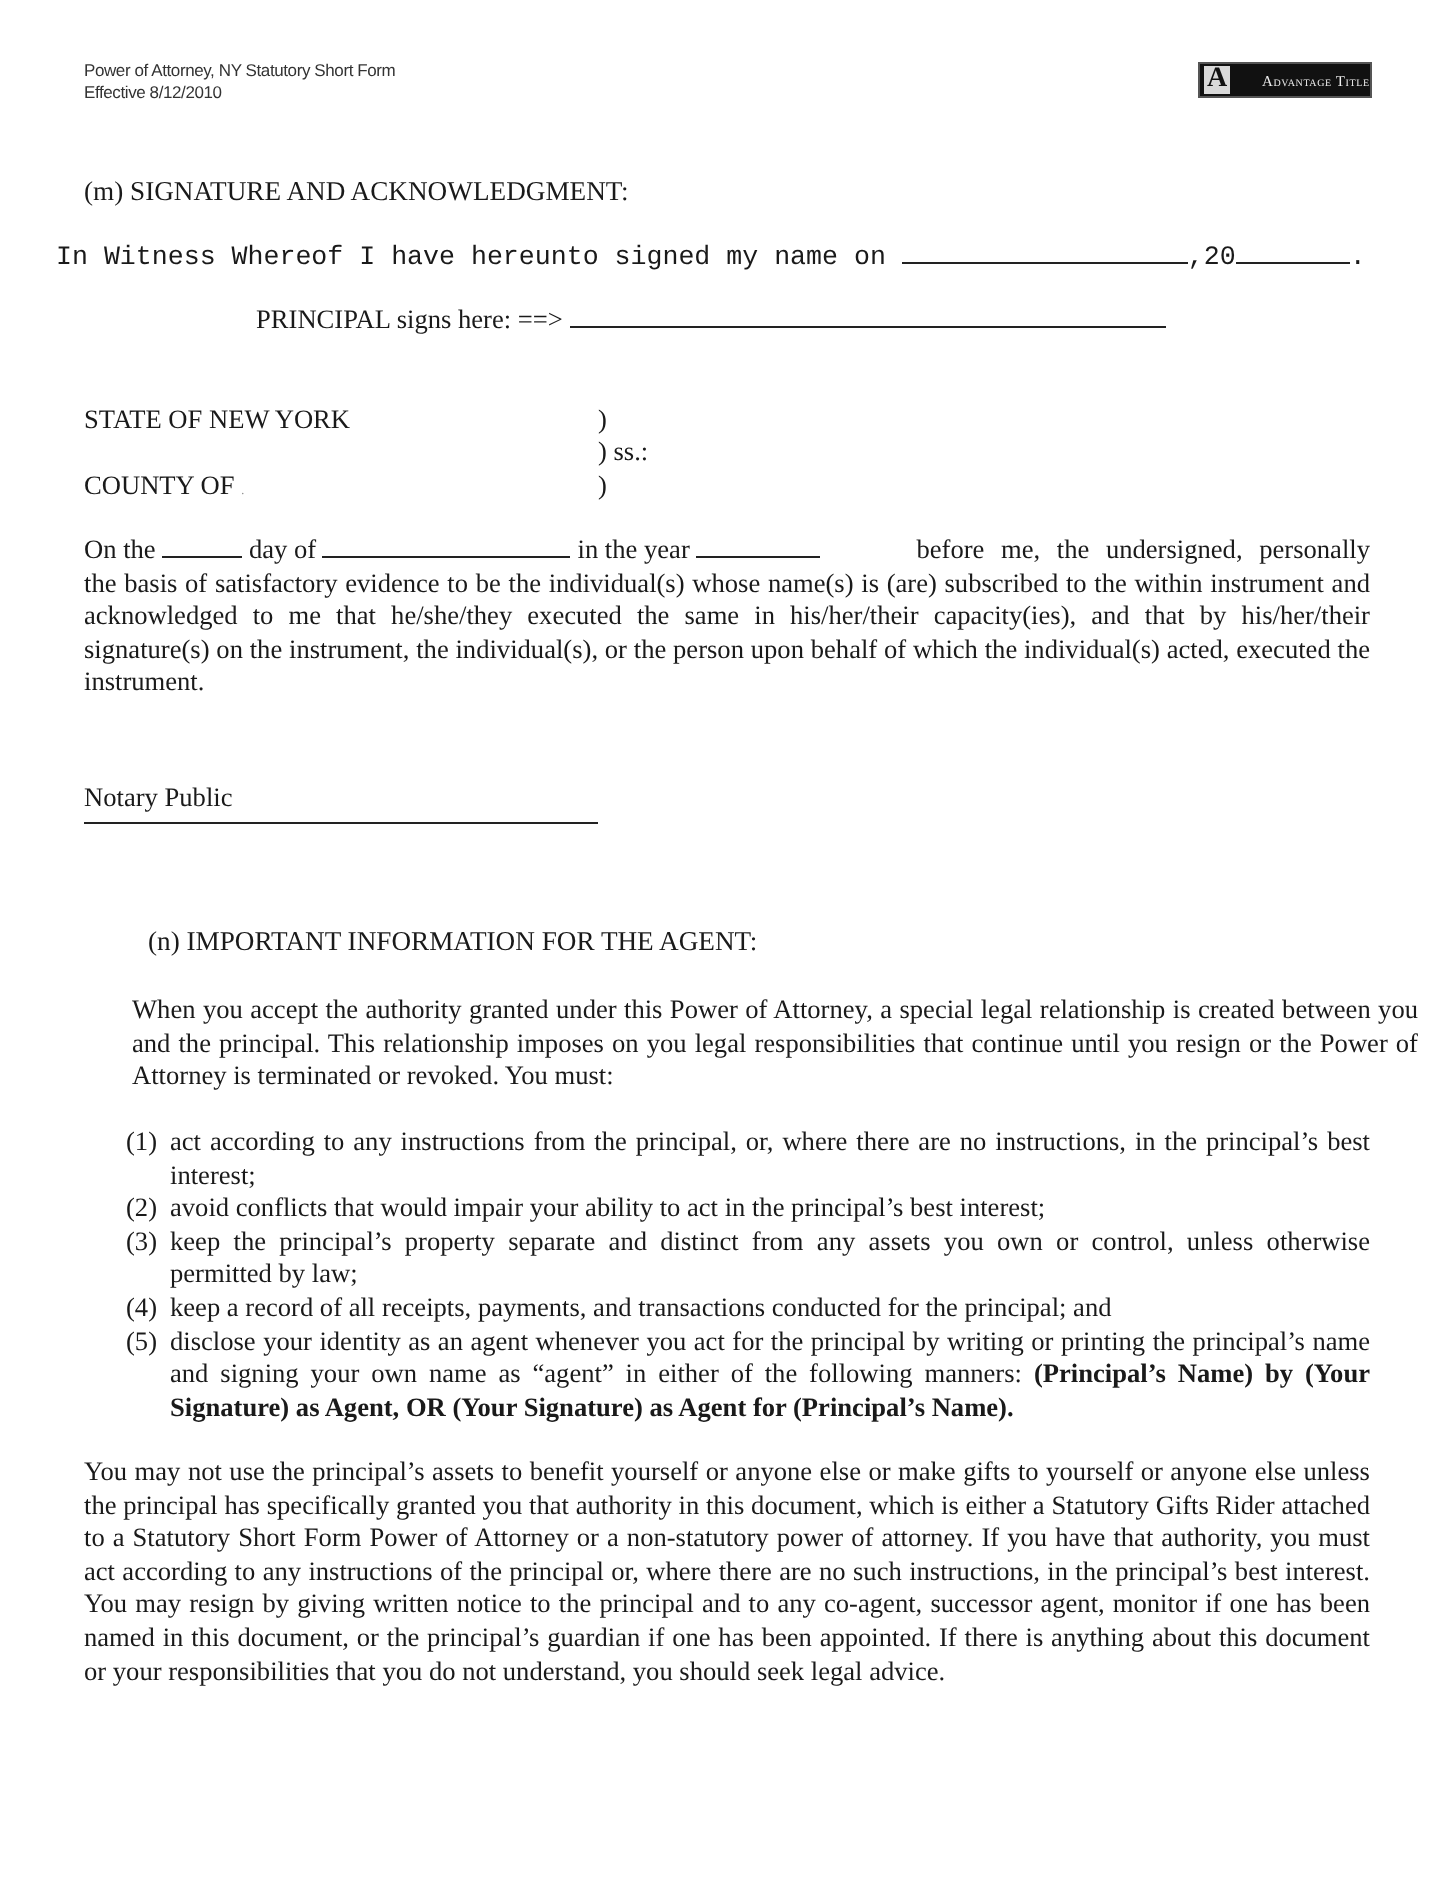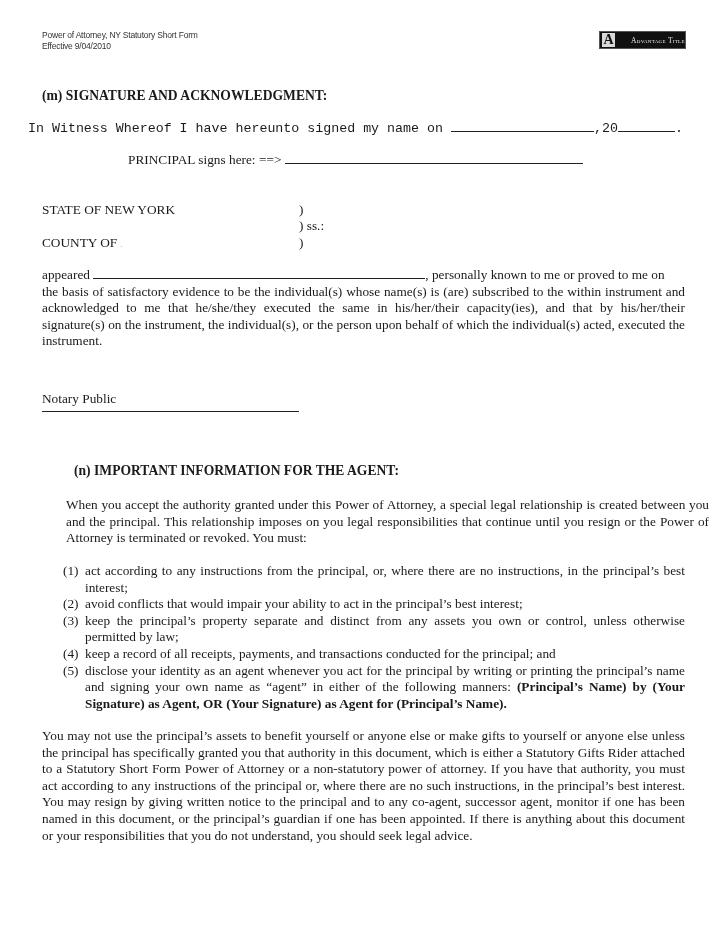--- a/index.html
+++ b/index.html
@@ -22,39 +22,39 @@
       display: flex; align-items: center; justify-content: center;
       font-family: "Liberation Serif", serif; font-size: 14px; font-weight: bold; color: #111;
       line-height: 14px;
     }
     .logo-text {
       margin-left: 16px; font-family: "Liberation Serif", serif; font-size: 7.5px;
       color: #eee; letter-spacing: 0.3px; white-space: nowrap; font-variant: small-caps;
     }
     .abs { position: absolute; white-space: nowrap; }
     .t { font-size: 13.3px; line-height: 16.6px; }
-    .h { font-size: 13.6px; font-weight: bold; }
+    .h { font-size: 13.6px; font-weight: normal; }
     .blank { display: inline-block; border-bottom: 1px solid #222; height: 11px; vertical-align: baseline; }
     .para {
       position: absolute; left: 42px; width: 643px; font-size: 13.3px; line-height: 16.6px;
       text-align: justify; white-space: normal;
     }
     .list { position: absolute; left: 63px; width: 622px; font-size: 13.3px; line-height: 16.6px; }
     .li { display: flex; text-align: justify; }
     .li-num { width: 22px; flex: none; }
     .li-text { flex: 1; }
     .sigline { position: absolute; left: 42px; top: 411px; width: 257px; border-top: 1px solid #222; }
     b { font-weight: bold; }
   </style>
 </head>
 <body>
 
 <div class="hdr-left">
   <div>Power of Attorney, NY Statutory Short Form</div>
-  <div>Effective 9/04/2010</div>
+  <div>Effective 8/12/2010</div>
 </div>
 <div class="logo">
   <div class="logo-mark">A</div>
   <div class="logo-text">Advantage Title</div>
 </div>
 
 <div class="abs h" style="left:42px; top:88px;">(m) SIGNATURE AND ACKNOWLEDGMENT:</div>
 
 <div class="abs t" style="left:28px; top:120px;font-family:Liberation Mono, monospace;">
   <span>In Witness Whereof I have hereunto signed my name on</span>
@@ -70,24 +70,29 @@
 <div class="abs t" style="left:42px; top:235px;">
   <span>COUNTY OF</span>
   <span style="font-size:6px; color:#888;">.</span>
 </div>
 <div class="abs t" style="left:299px; top:202px;">)</div>
 <div class="abs t" style="left:299px; top:218px;text-align:center;">) ss.:</div>
 <div class="abs t" style="left:299px; top:235px;">)</div>
 
 <div class="para" style="top:267px;">
   <div style="display:flex; justify-content:space-between; white-space:nowrap;">
-  </div>
-  <div style="white-space:nowrap;">
-    <span>appeared</span>
-    <span class="blank" style="width:332px;"></span><span>, personally known to me or proved to me on</span>
+    <span>
+      <span>On the</span>
+      <span class="blank" style="width:40px;"></span>
+      <span>day of</span>
+      <span class="blank" style="width:124px;"></span>
+      <span>in the year</span>
+      <span class="blank" style="width:62px;"></span>
+    </span>
+    <span style="word-spacing:5px;">before me, the undersigned, personally</span>
   </div>
   <div>the basis of satisfactory evidence to be the individual(s) whose name(s) is (are) subscribed to the within instrument and acknowledged to me that he/she/they executed the same in his/her/their capacity(ies), and that by his/her/their signature(s) on the instrument, the individual(s), or the person upon behalf of which the individual(s) acted, executed the instrument.</div>
 </div>
 
 <div class="sigline"></div>
 <div class="abs t" style="left:42px; top:391px;">Notary Public</div>
 
 <div class="abs h" style="left:42px; top:463px;margin-left:32px;">(n) IMPORTANT INFORMATION FOR THE AGENT:</div>
 
 <div class="para" style="top:497px;margin-left:24px;">When you accept the authority granted under this Power of Attorney, a special legal relationship is created between you and the principal. This relationship imposes on you legal responsibilities that continue until you resign or the Power of Attorney is terminated or revoked. You must:</div>

